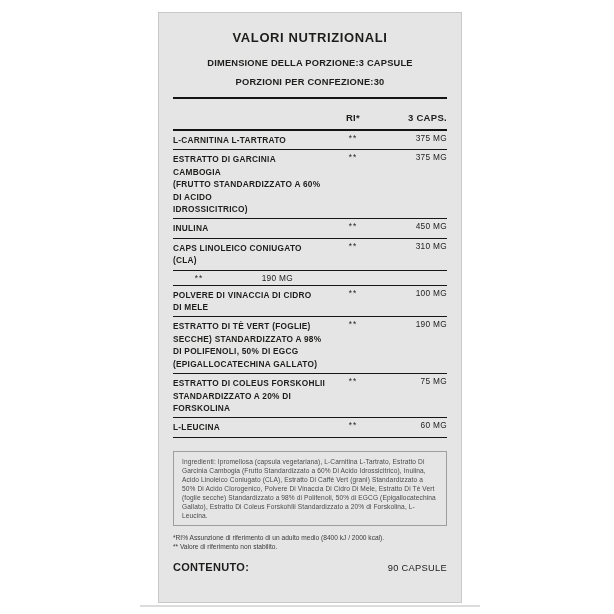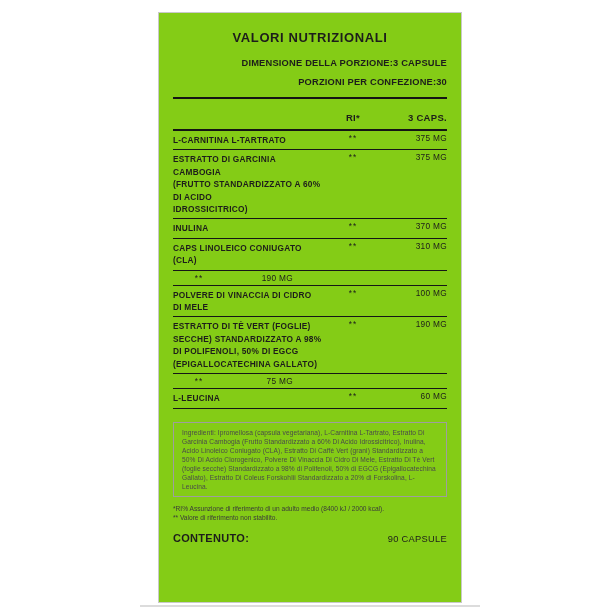--- a/index.html
+++ b/index.html
@@ -9,37 +9,37 @@
     font-family: "Liberation Sans", sans-serif;
     color: #1d1d1b;
     position: relative;
   }
   .page { position: relative; width: 614px; height: 614px; background: #fff; overflow: hidden; }
 
   .label-box {
     position: absolute;
     left: 158px; top: 12px;
     width: 304px; height: 591px;
-    background: #84cc16;
+    background: #e5e5e5;
     border: 1px solid #c9c9c9;
     padding: 10px 14px 8px 14px;
     overflow: hidden;
   }
 
   .title {
     text-align: center;
     font-size: 13px;
     font-weight: bold;
     letter-spacing: 0.6px;
     margin: 7px 0 13px 0;
   }
 
   .serving-row {
     display: flex;
-    justify-content: flex-end;
+    justify-content: center;
     align-items: baseline;
     font-size: 9.3px;
     margin: 4px 0 9px 0;
     letter-spacing: 0.2px;
   }
   .serving-row .lbl { font-weight: bold; }
   .serving-row .val { font-weight: bold; }
 
   .rule-thick { border-top: 2.5px solid #141414; }
   .rule-thick.after-serving { margin-top: 10px; }
@@ -149,21 +149,21 @@
 (FRUTTO STANDARDIZZATO A 60%
 DI ACIDO
 IDROSSICITRICO)</span>
       <span class="ri">**</span>
       <span class="amt">375 MG</span>
     </div>
 
     <div class="t-row">
       <span class="name">INULINA</span>
       <span class="ri">**</span>
-      <span class="amt">370 MG</span>
+      <span class="amt">450 MG</span>
     </div>
 
     <div class="t-row">
       <span class="name">CAPS LINOLEICO CONIUGATO
 (CLA)</span>
       <span class="ri">**</span>
       <span class="amt">310 MG</span>
     </div>
 
     <div class="t-row">
@@ -181,20 +181,23 @@
     <div class="t-row">
       <span class="name">ESTRATTO DI TÈ VERT (FOGLIE)
 SECCHE) STANDARDIZZATO A 98%
 DI POLIFENOLI, 50% DI EGCG
 (EPIGALLOCATECHINA GALLATO)</span>
       <span class="ri">**</span>
       <span class="amt">190 MG</span>
     </div>
 
     <div class="t-row">
+      <span class="name">ESTRATTO DI COLEUS FORSKOHLII
+STANDARDIZZATO A 20% DI
+FORSKOLINA</span>
       <span class="ri">**</span>
       <span class="amt">75 MG</span>
     </div>
 
     <div class="t-row">
       <span class="name">L-LEUCINA</span>
       <span class="ri">**</span>
       <span class="amt">60 MG</span>
     </div>
 

